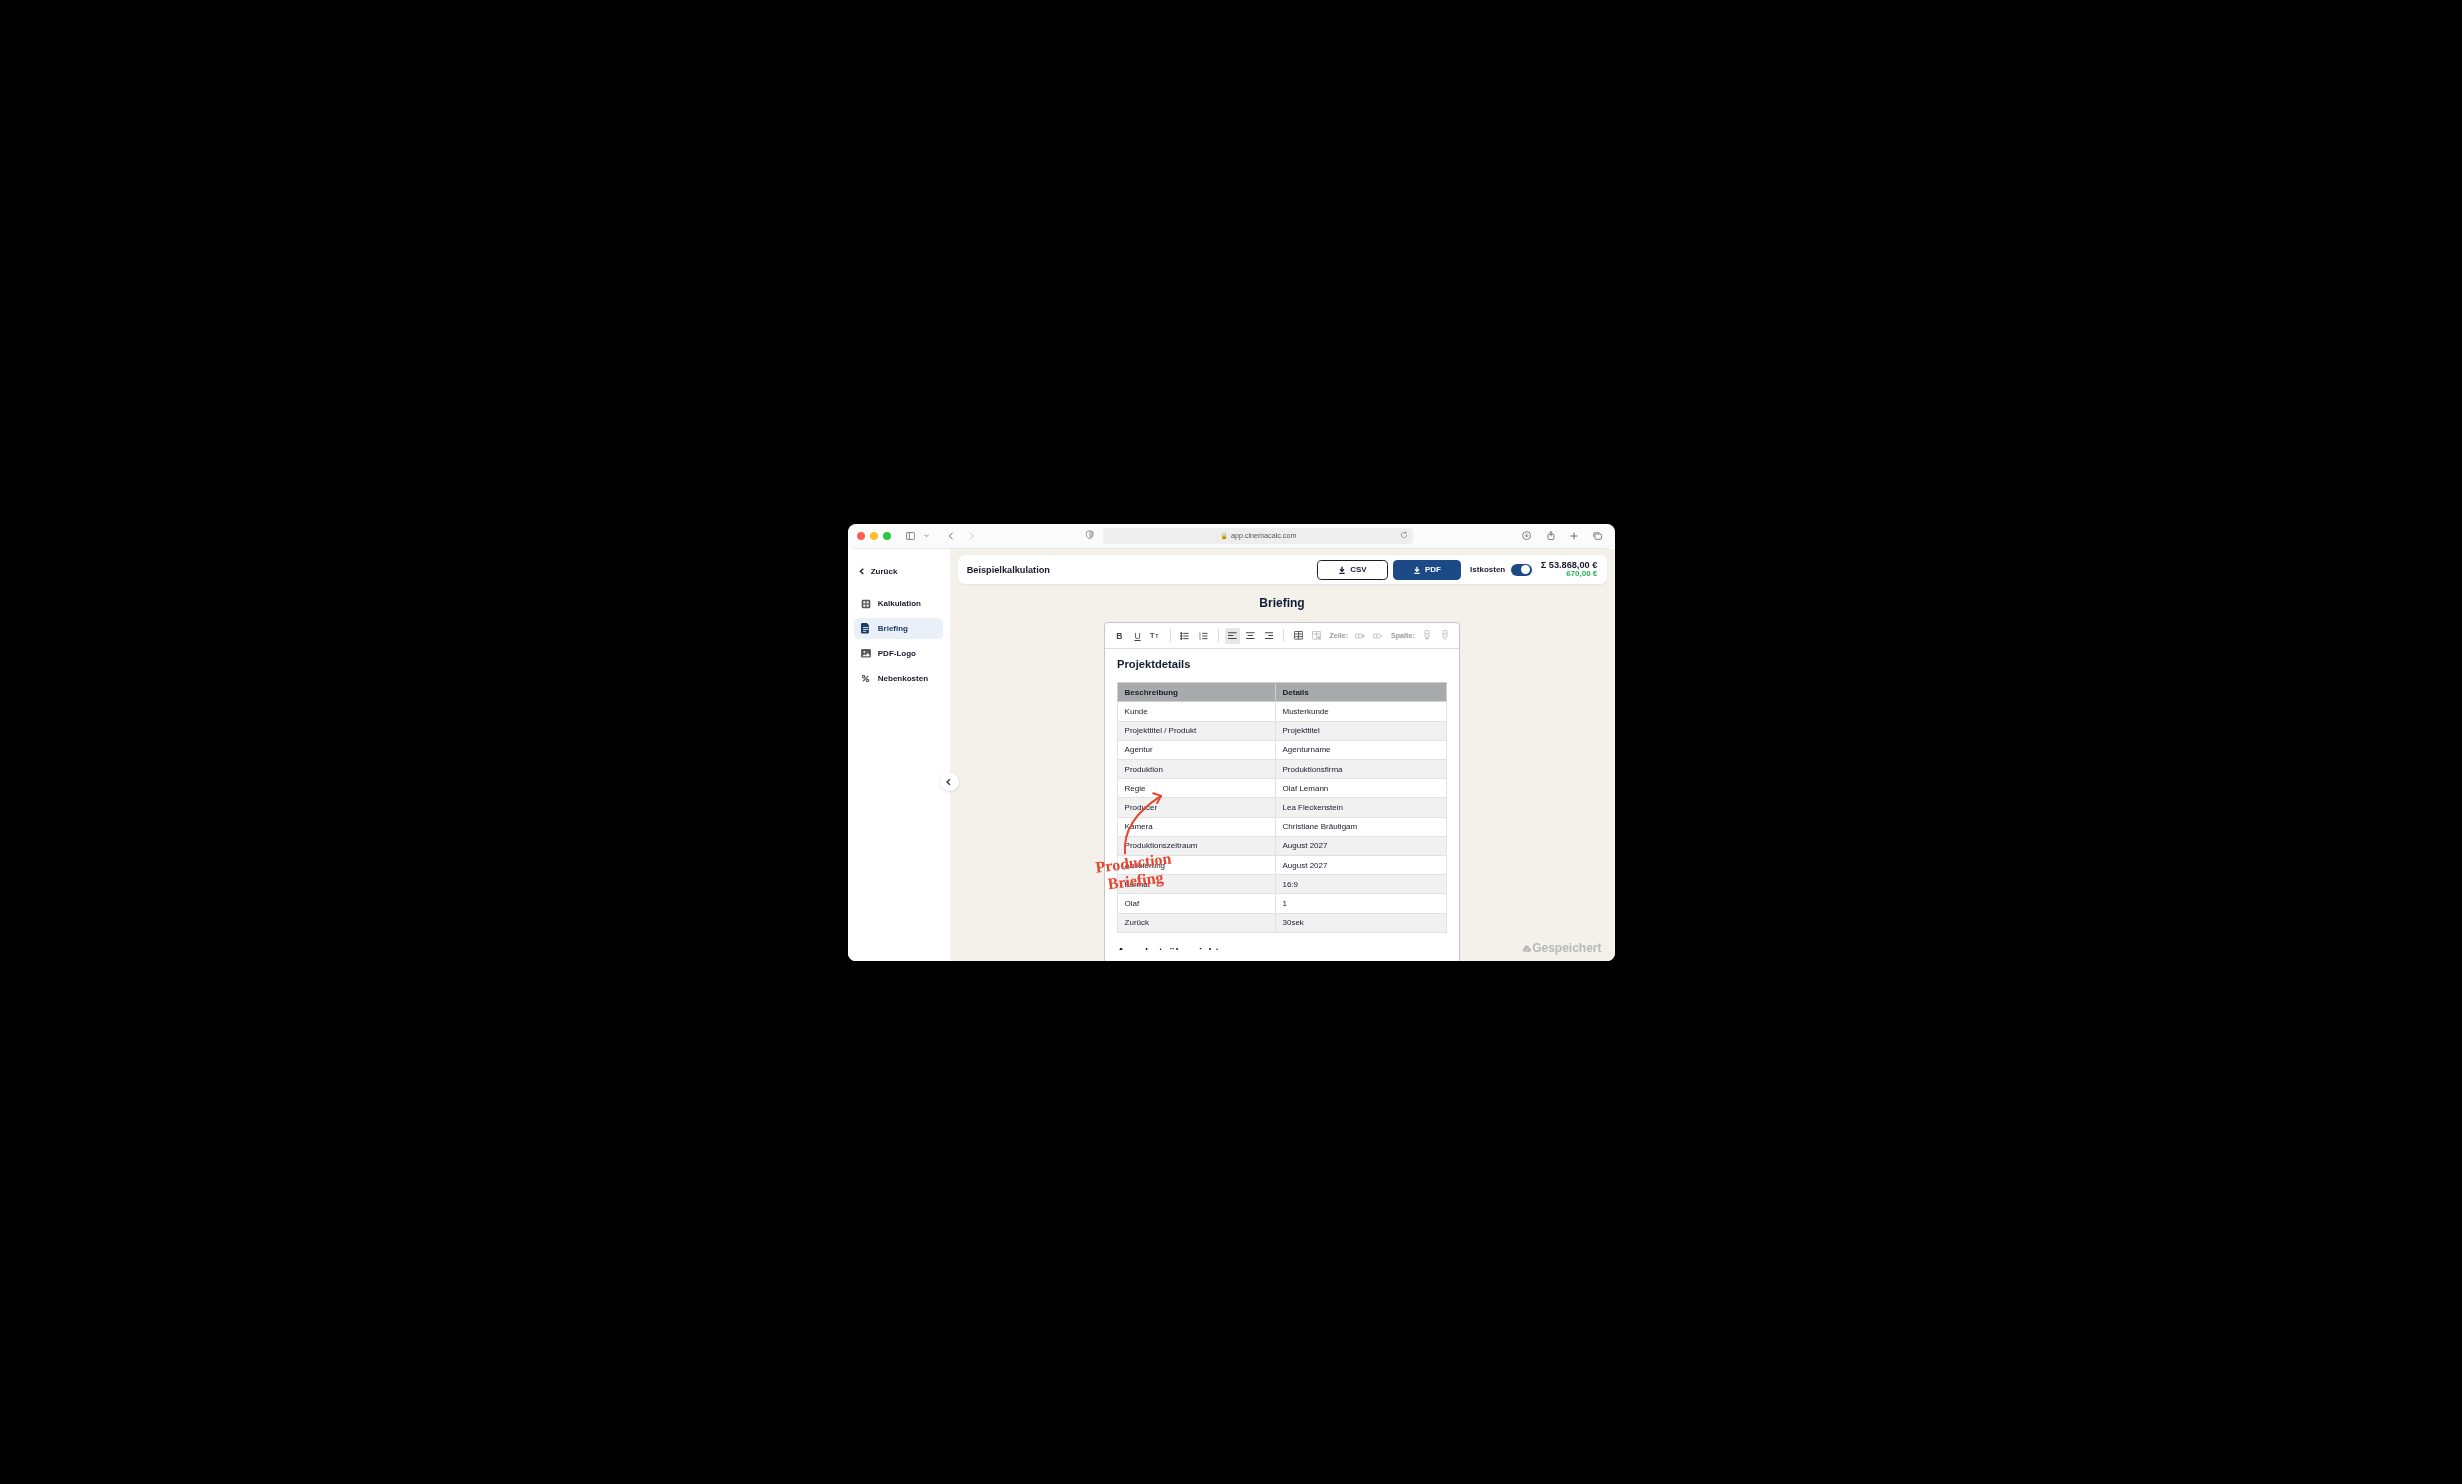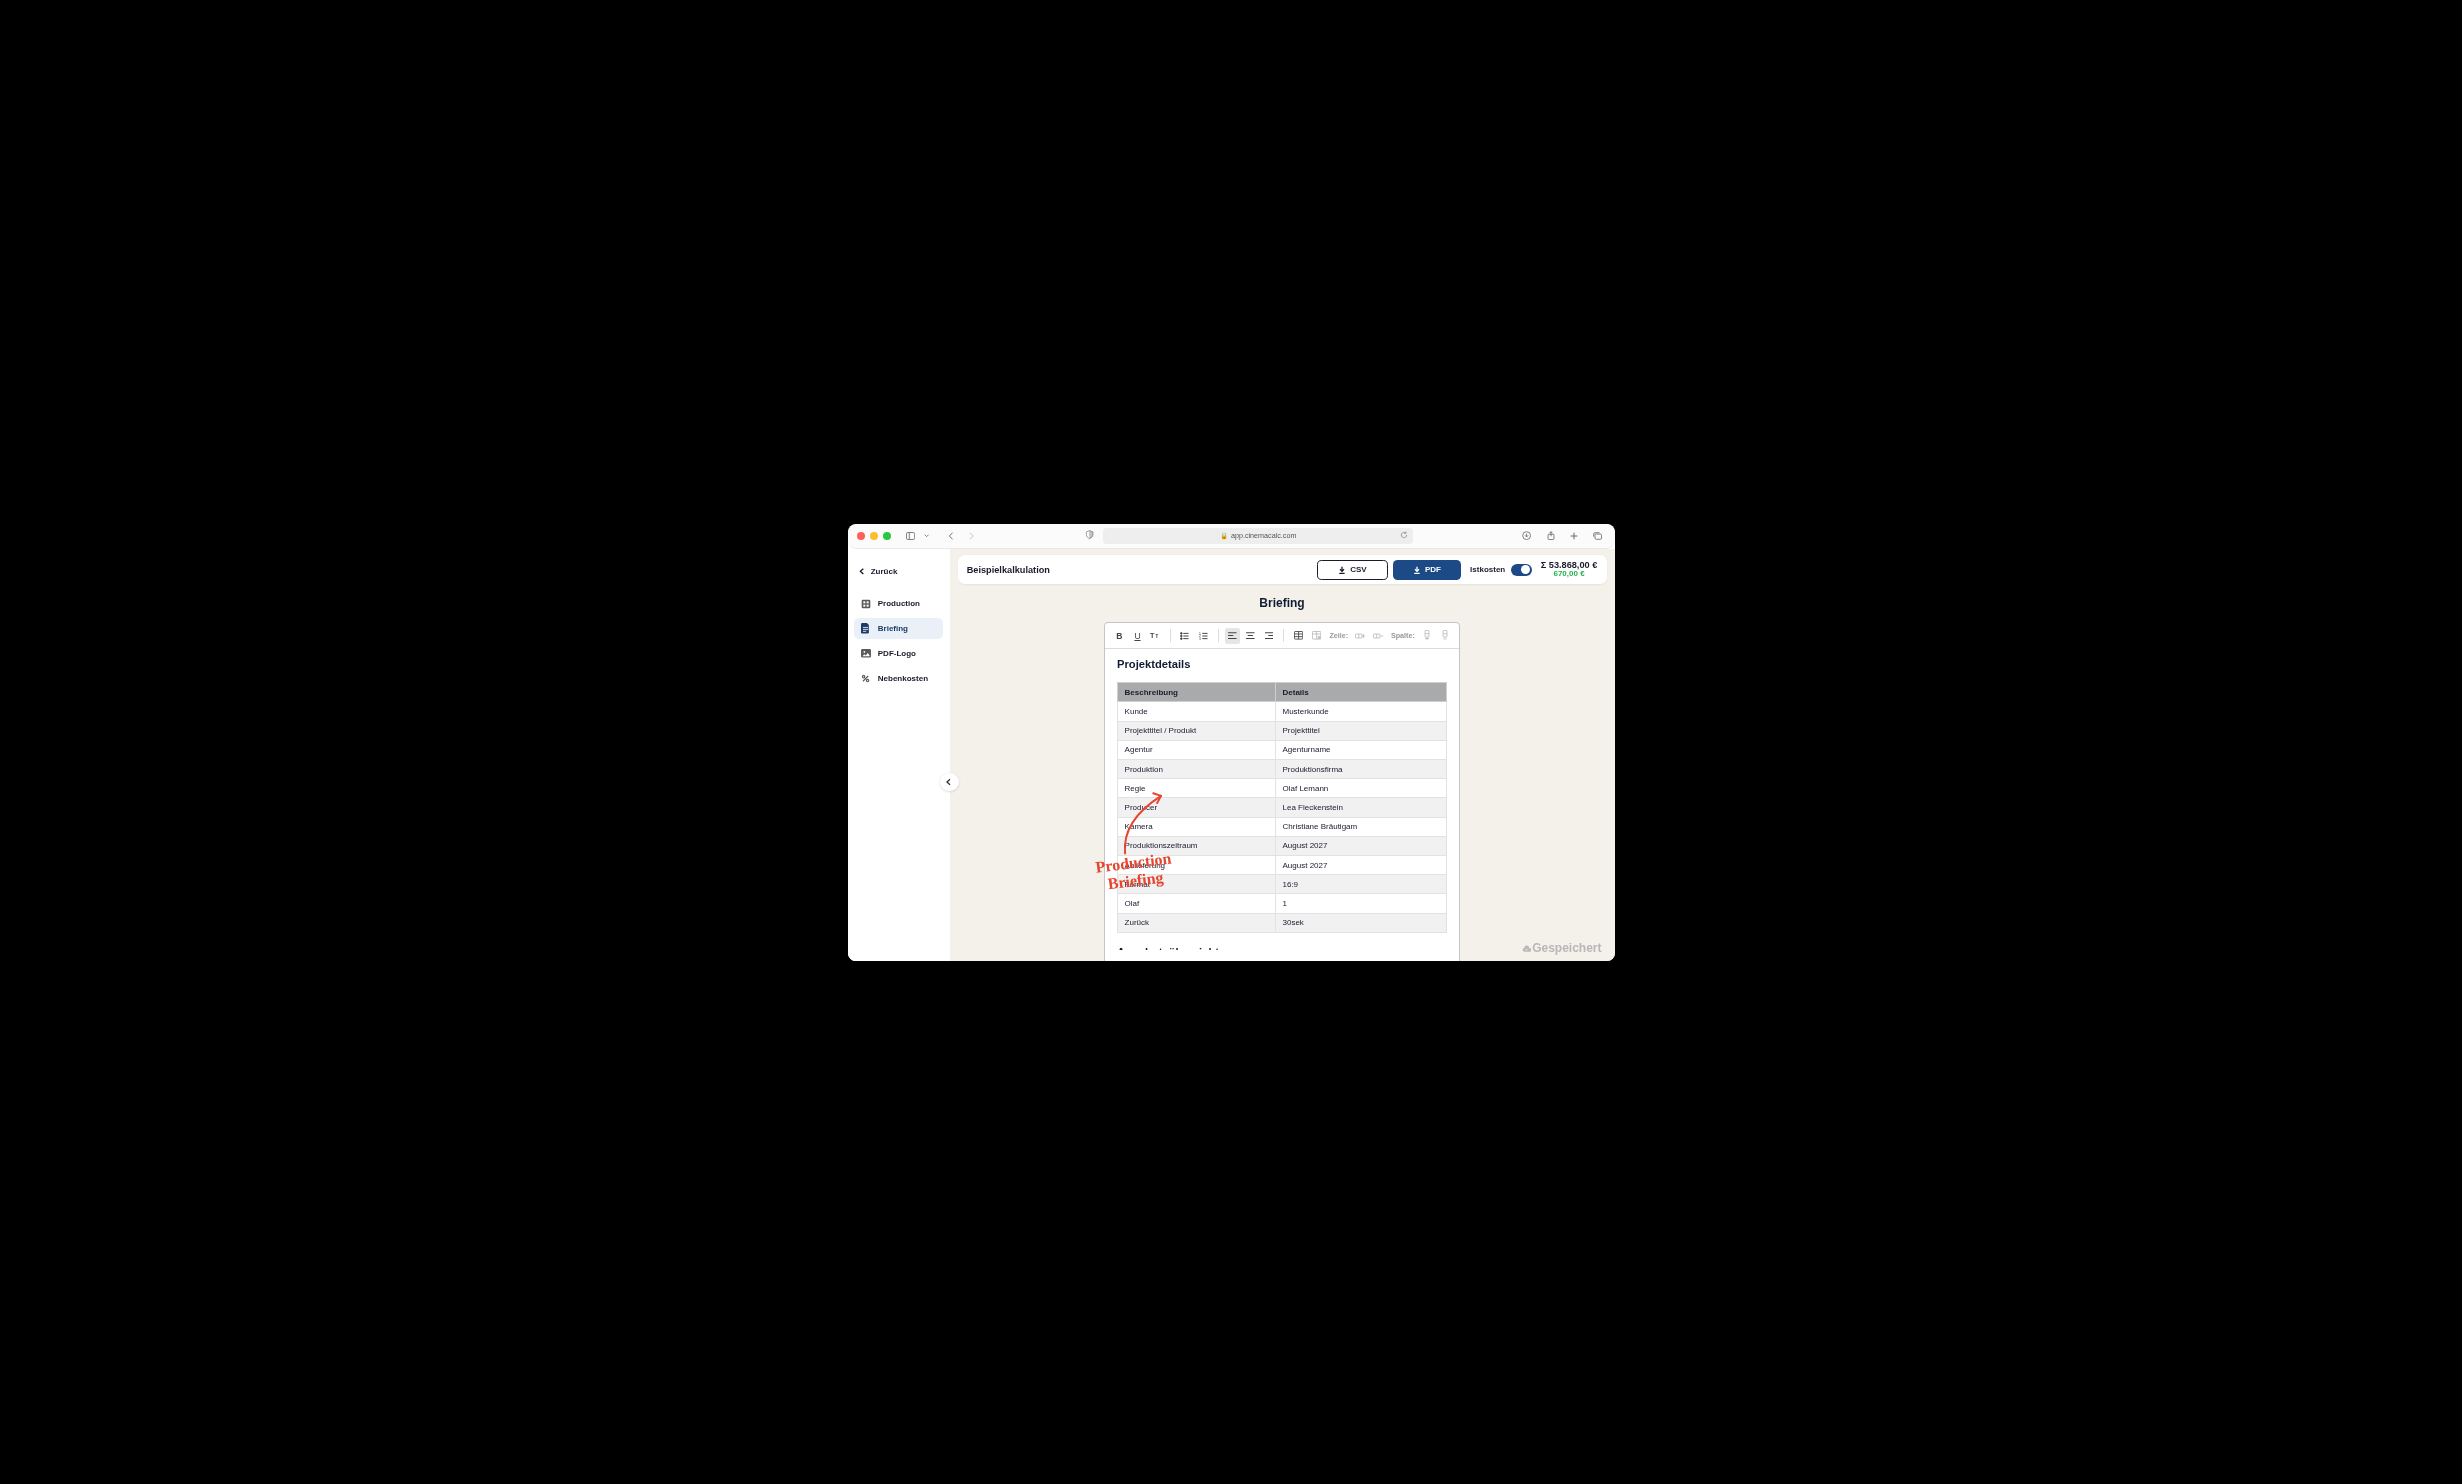--- a/index.html
+++ b/index.html
@@ -88,21 +88,21 @@
     box-shadow:0 0.7px 2px rgba(0,0,0,0.06);
   }
   .topbar .title { font-size:9.2px; font-weight:700; color:#1a1a2e; }
   .topbar .grow { flex:1; }
   .btn { display:flex; align-items:center; gap:4px; height:20px; padding:0 20px; border-radius:4.6px; font-size:8px; font-weight:700; cursor:pointer; }
   .btn.csv { background:#fff; border:1px solid #1a1a2e; color:#1a1a2e; margin-right:5.3px; }
   .btn.pdf { background:#1b4a86; color:#fff; margin-right:9.2px; }
   .istkosten { display:flex; align-items:center; gap:5.3px; font-size:8px; font-weight:600; color:#1a1a2e; margin-right:9.2px; }
   .toggle { width:21px; height:12px; border-radius:6px; background:#1b4a86; position:relative; }
   .toggle::after { content:""; position:absolute; width:9.2px; height:9.2px; border-radius:50%; background:#fff; top:1.3px; right:1.3px; }
-  .totals { text-align:center; line-height:1.1; }
+  .totals { text-align:right; line-height:1.1; }
   .totals .t1 { font-size:9.2px; font-weight:800; color:#1a1a2e; }
   .totals .t2 { font-size:8px; font-weight:800; color:#24b24c; }
 
   .content { flex:1; overflow:hidden; position:relative; padding-top:12px; }
   .page-heading { text-align:center; font-size:12px; font-weight:800; color:#101c33; margin-bottom:12px; }
 
   .editor-card {
     width: 356px; margin:0 auto; background:#fff; border:0.7px solid #c5c5c5; border-radius:4px 4px 0 0;
     overflow:hidden;
     box-shadow:0 0.7px 1.3px rgba(0,0,0,0.04);
@@ -244,21 +244,21 @@
       <div class="nav-item">
         <span class="nav-icon">
           <svg width="10" height="10" viewBox="0 0 15 15" fill="currentColor">
               <rect x="1" y="1" width="13" height="13" rx="2"></rect>
               <rect x="3.5" y="3.5" width="3" height="3" fill="#fff"></rect>
               <rect x="8.5" y="3.5" width="3" height="3" fill="#fff"></rect>
               <rect x="3.5" y="8.5" width="3" height="3" fill="#fff"></rect>
               <rect x="8.5" y="8.5" width="3" height="3" fill="#fff"></rect>
             </svg>
         </span>
-        <span>Production</span>
+        <span>Kalkulation</span>
       </div>
       <div class="nav-item active">
         <span class="nav-icon">
           <svg width="9.2" height="10.5" viewBox="0 0 14 16" fill="currentColor">
               <path d="M2 0 h7 l3 3 v11 a2 2 0 0 1 -2 2 h-8 a2 2 0 0 1 -2 -2 v-12 a2 2 0 0 1 2 -2 z"></path>
               <rect x="3" y="6" width="8" height="1.3" fill="#eaf0f8"></rect>
               <rect x="3" y="9" width="8" height="1.3" fill="#eaf0f8"></rect>
               <rect x="3" y="12" width="5" height="1.3" fill="#eaf0f8"></rect>
             </svg>
         </span>

